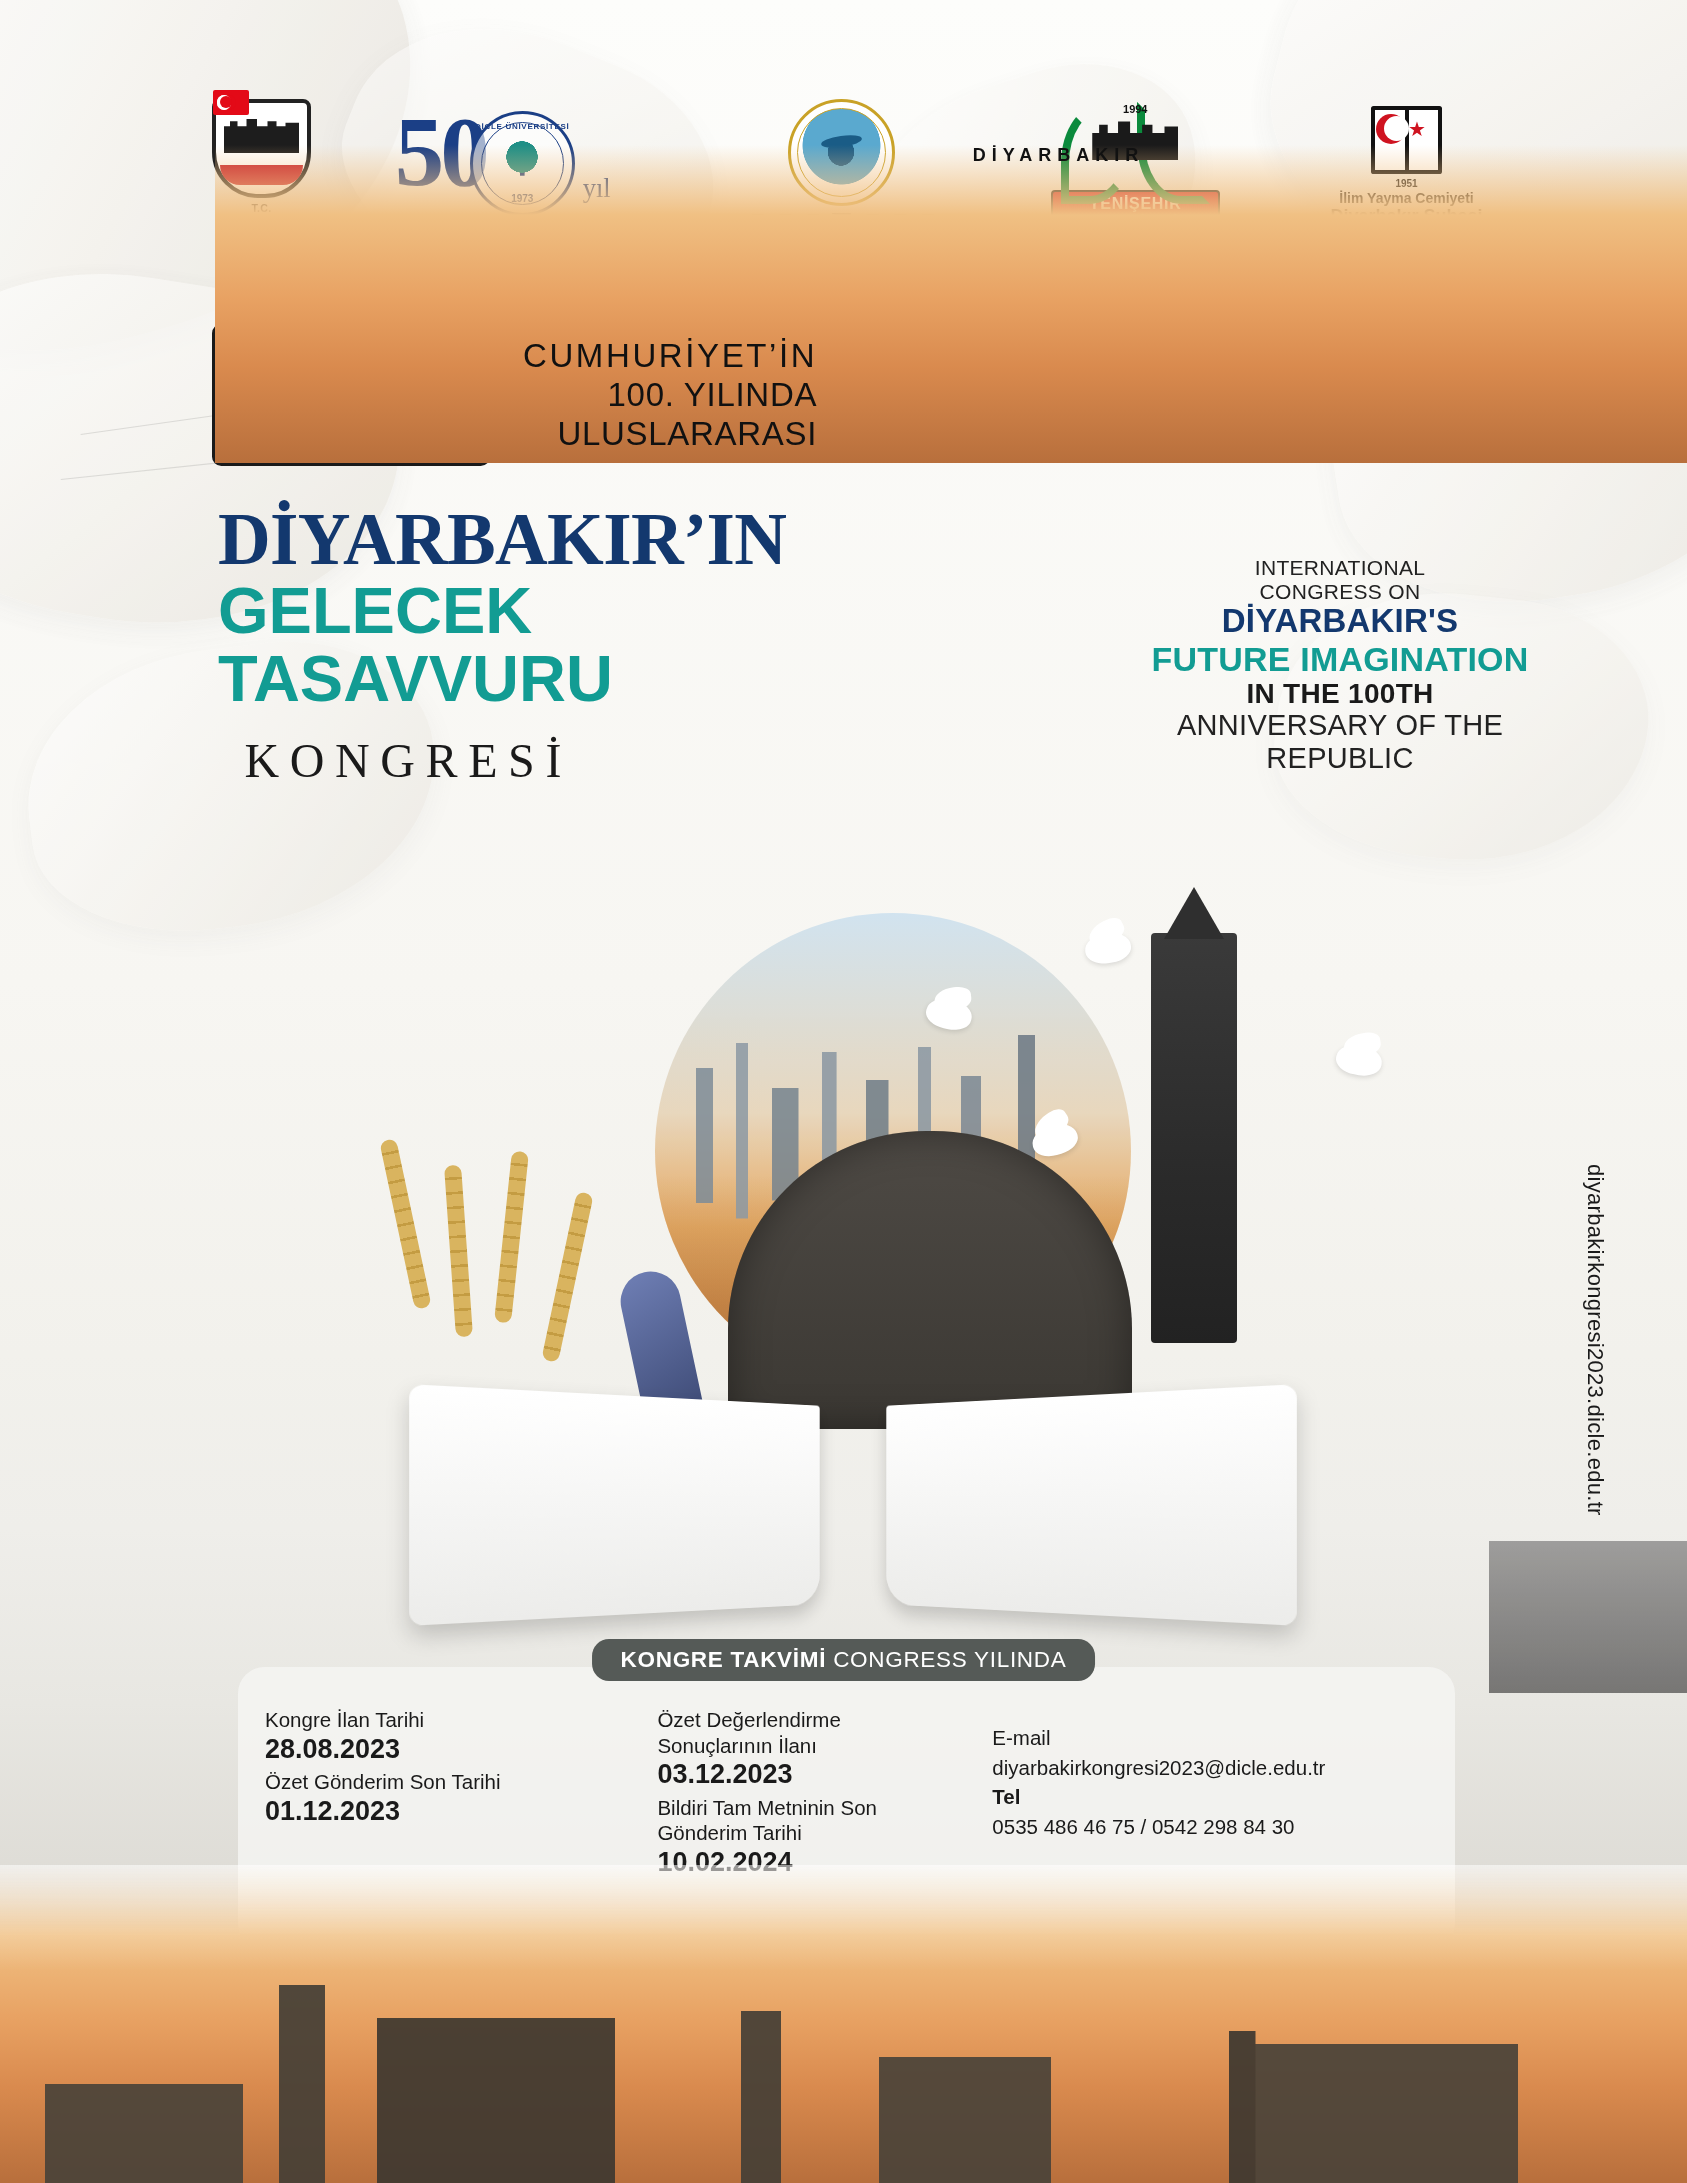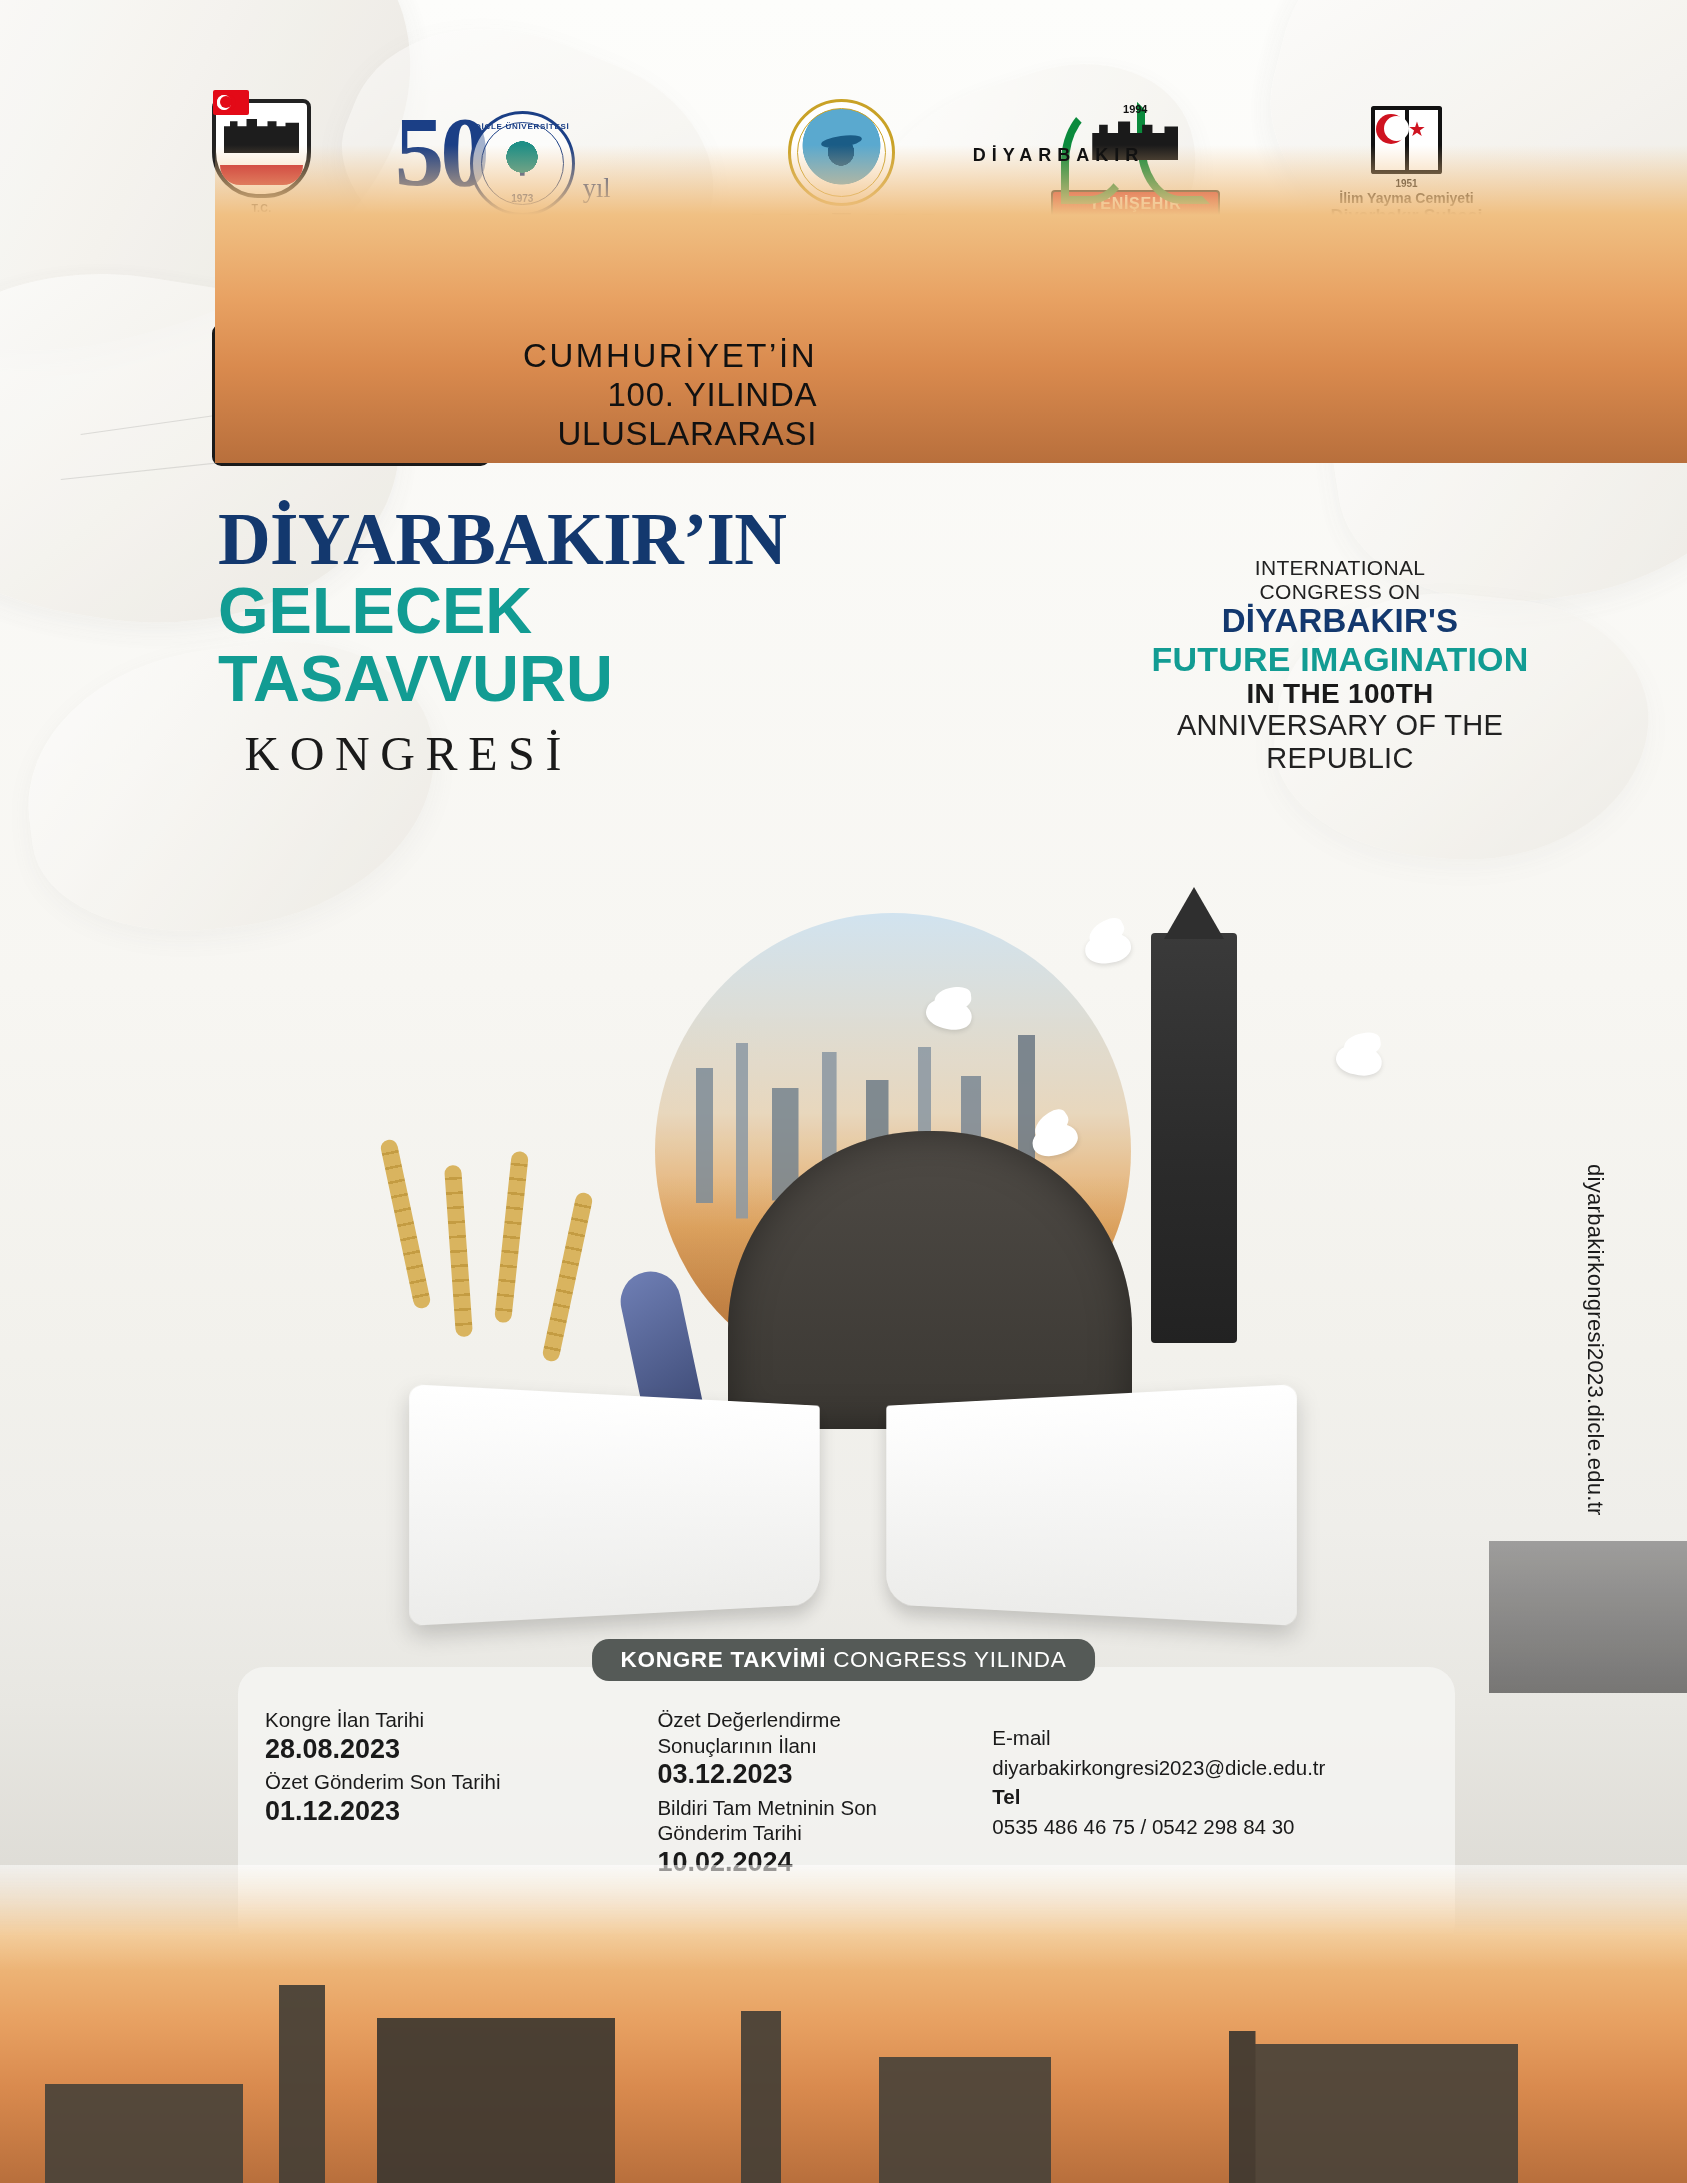--- a/index.html
+++ b/index.html
@@ -242,21 +242,21 @@
   .bigtitle .t1 {
     font-family: "Liberation Serif", serif;
     font-size: 73px; font-weight: bold; color:#13386e; letter-spacing: -0.7px; line-height: 1.02;
   }
   .bigtitle .t2, .bigtitle .t3 {
     font-family: "Liberation Sans", sans-serif;
     font-size: 65px; font-weight: bold; color:#129c93; line-height: 1.04; letter-spacing: 0px;
   }
   .bigtitle .t4 {
     font-family: "Liberation Serif", serif;
-    font-size: 48px; color:#1a1a1a; letter-spacing: 10.6px; margin-top: 13px; padding-left: 26.5px;
+    font-size: 48px; color:#1a1a1a; letter-spacing: 10.6px; margin-top: 20px; padding-left: 26.5px;
   }
 
   .entitle {
     position: absolute; left: 1052px; top: 556px; width: 576px; text-align: center;
     line-height: 1.12;
   }
   .entitle .e1, .entitle .e2 { font-size: 21px; color:#222; letter-spacing: 0.3px; }
   .entitle .e3 { font-size: 33px; font-weight: bold; color:#13386e; letter-spacing: 0.2px; }
   .entitle .e4 { font-size: 34px; font-weight: bold; color:#129c93; letter-spacing: 0.2px; }
   .entitle .e5 { font-size: 28px; font-weight: bold; color:#1a1a1a; letter-spacing: 0.3px; }

